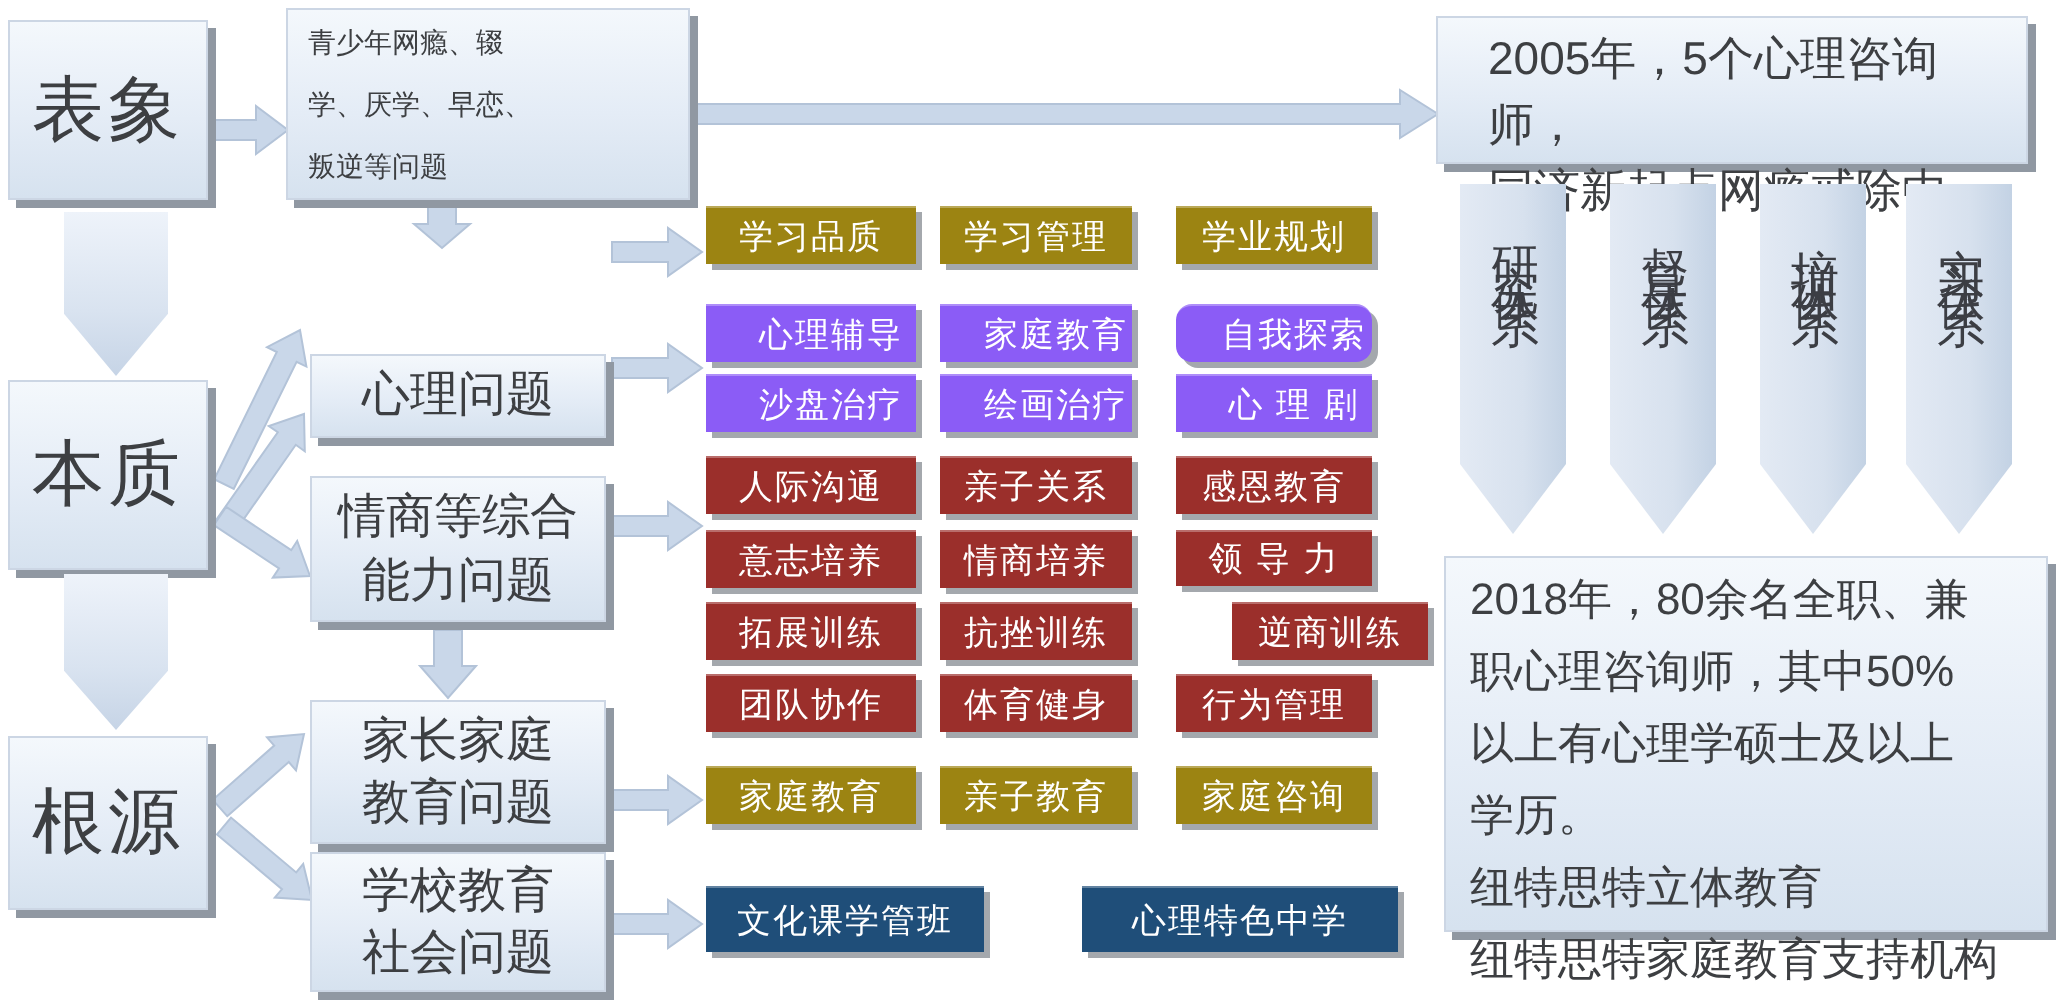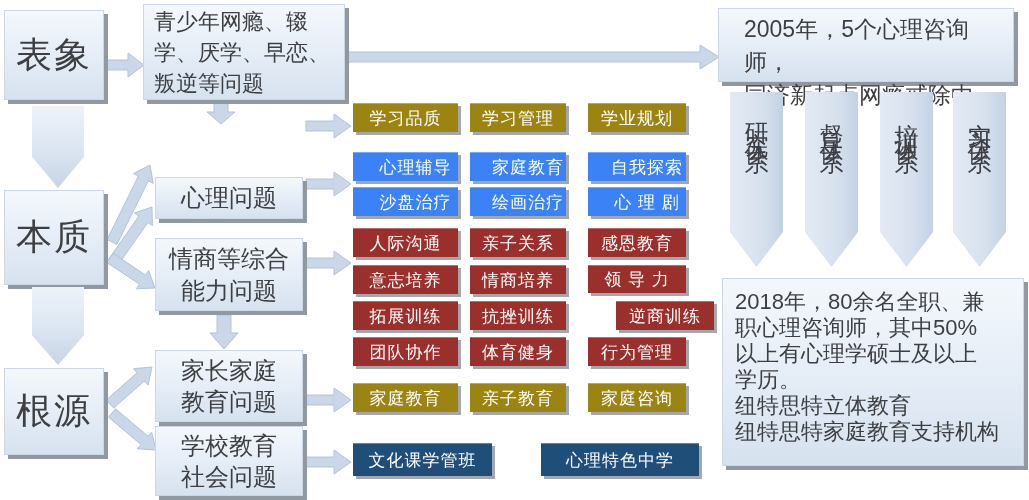--- a/index.html
+++ b/index.html
@@ -6,34 +6,34 @@
   .stage{position:relative;width:1029px;height:500px;background:#ffffff;overflow:hidden;
          font-family:"Liberation Sans","DejaVu Sans",sans-serif;color:#3d3f42;}
   .abs{position:absolute;box-sizing:border-box;}
   
   .lightbox{background:linear-gradient(180deg,#f4f8fc 0%,#e4ecf6 55%,#d6e2ef 100%);
             border:1px solid #ccd6e4;box-shadow:4px 4px 0 #9098a2;
             display:flex;align-items:center;justify-content:center;text-align:center;
             white-space:pre-line;color:#3d3f42;}
   .stage-label{font-size:36px;letter-spacing:2px;}
   .problem{font-size:24px;line-height:1.3;}
-  .issues{font-size:22px;line-height:31px;justify-content:flex-start;text-align:left;padding:4px 10px;}
+  .issues{font-size:14px;line-height:31px;justify-content:flex-start;text-align:left;padding:4px 10px;}
   .milestone{font-size:23px;line-height:33px;justify-content:flex-start;align-items:flex-start;
              text-align:left;padding:4px 25px;}
-  .milestone2{font-size:22px;line-height:26px;justify-content:flex-start;align-items:flex-start;
-              text-align:left;padding:10px 12px;}
+  .milestone2{font-size:22px;line-height:36px;justify-content:flex-start;align-items:flex-start;
+              text-align:left;padding:3px 12px;}
   
   .chevron{background:linear-gradient(180deg,#eef3fa 0%,#d9e3f0 60%,#c6d4e6 100%);
            clip-path:polygon(0 0,100% 0,100% 62%,50% 100%,0 62%);}
   
   .cell{display:flex;align-items:center;justify-content:center;color:#ffffff;
         font-size:17px;font-weight:500;letter-spacing:1px;white-space:pre;
         box-shadow:3px 3px 0 rgba(90,96,105,0.55);border-top:1px solid rgba(255,255,255,0.30);}
   .olive{background:#9c8412;}
-  .green{background:#3b82f6;padding-left:20px;}
+  .green{background:#8b5cf6;padding-left:20px;}
   .red{background:#9b2f2b;}
   .blue{background:#1f4e79;}
   
   .ribbon{background:linear-gradient(90deg,#e3eaf4 0%,#d7e1ee 60%,#c3d2e4 100%);
           clip-path:polygon(0 0,100% 0,100% 80%,50% 100%,0 80%);
           filter:drop-shadow(3px 3px 0 rgba(144,152,162,0.75));
           display:flex;justify-content:center;}
   .ribbon span{writing-mode:vertical-rl;text-orientation:upright;font-size:24px;
                letter-spacing:9px;padding-top:12px;color:#3c3e44;}
   svg{position:absolute;left:0;top:0;pointer-events:none;}
@@ -78,21 +78,21 @@
 教育问题</span></div>
   <div class="abs lightbox problem" style="left:155px;top:426px;width:148px;height:70px;"><span style="white-space:pre-line;">学校教育
 社会问题</span></div>
 
   <div class="abs cell olive" style="left:353px;top:103px;width:105px;height:29px;"><span>学习品质</span></div>
   <div class="abs cell olive" style="left:470px;top:103px;width:96px;height:29px;"><span>学习管理</span></div>
   <div class="abs cell olive" style="left:588px;top:103px;width:98px;height:29px;"><span>学业规划</span></div>
 
   <div class="abs cell green" style="left:353px;top:152px;width:105px;height:29px;"><span>心理辅导</span></div>
   <div class="abs cell green" style="left:470px;top:152px;width:96px;height:29px;"><span>家庭教育</span></div>
-  <div class="abs cell green" style="left:588px;top:152px;width:98px;height:29px;"><span>自我探索</span></div>
+  <div class="abs cell green" style="left:588px;top:152px;width:98px;height:29px;border-radius:8px;"><span>自我探索</span></div>
   <div class="abs cell green" style="left:353px;top:187px;width:105px;height:29px;"><span>沙盘治疗</span></div>
   <div class="abs cell green" style="left:470px;top:187px;width:96px;height:29px;"><span>绘画治疗</span></div>
   <div class="abs cell green" style="left:588px;top:187px;width:98px;height:29px;"><span>心 理 剧</span></div>
 
   <div class="abs cell red" style="left:353px;top:228px;width:105px;height:29px;"><span>人际沟通</span></div>
   <div class="abs cell red" style="left:470px;top:228px;width:96px;height:29px;"><span>亲子关系</span></div>
   <div class="abs cell red" style="left:588px;top:228px;width:98px;height:29px;"><span>感恩教育</span></div>
   <div class="abs cell red" style="left:353px;top:265px;width:105px;height:29px;"><span>意志培养</span></div>
   <div class="abs cell red" style="left:470px;top:265px;width:96px;height:29px;"><span>情商培养</span></div>
   <div class="abs cell red" style="left:588px;top:265px;width:98px;height:28px;"><span>领 导 力</span></div>

